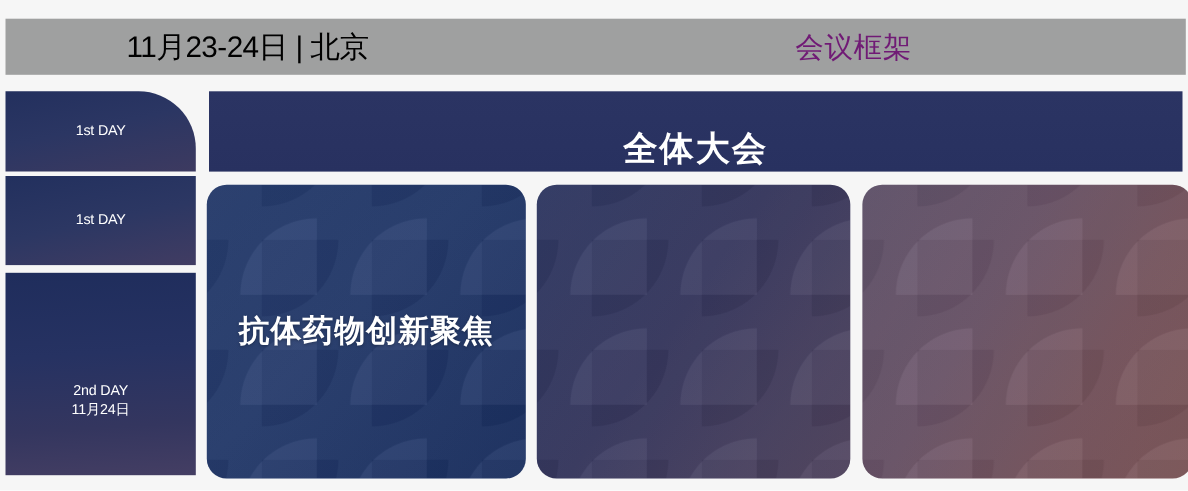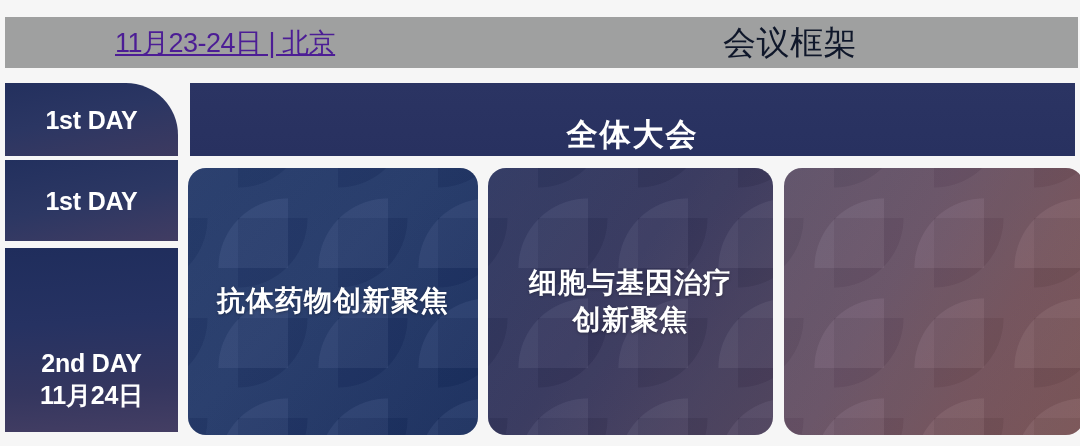--- a/index.html
+++ b/index.html
@@ -20,52 +20,51 @@
   .header-bar {
     position:absolute;
     left:5px; top:17px;
     width:1073px; height:51px;
     background:#9fa0a0;
   }
   .header-date {
     position:absolute;
     left:110px; top:50%;
     transform:translateY(-50%);
-    color:#4c1d95;
+    color:#000000;
     font-size:27px;
     font-weight:400;
     letter-spacing:-0.5px;
     white-space:nowrap;
-    text-decoration:underline;
   }
   .header-title {
     position:absolute;
     left:718px; top:50%;
     transform:translateY(-50%);
-    color:#0f172a;
-    font-size:33px;
+    color:#701a75;
+    font-size:26px;
     font-weight:400;
     letter-spacing:0.5px;
     white-space:nowrap;
   }
 
   
   .day-block {
     position:absolute;
     left:5px;
     width:173px;
     display:flex;
     flex-direction:column;
     align-items:center;
     justify-content:center;
     color:#ffffff;
     text-align:center;
     line-height:1.28;
-    font-size:25px;
-    font-weight:700;
+    font-size:13px;
+    font-weight:400;
     letter-spacing:-0.2px;
   }
   .day-block .ln { display:block; white-space:nowrap; }
 
   #day-1am {
     top:83px; height:73px;
     background:linear-gradient(168deg,#23305e 0%,#2b3663 45%,#3d3a60 100%);
     border-top-right-radius:52px;
   }
   #day-1pm {
@@ -177,24 +176,20 @@
     <div class="pattern"></div>
     <div class="veil"></div>
     <div class="card-label">
       <span class="ln">抗体药物创新聚焦</span>
     </div>
   </div>
 
   <div class="card" id="card-cgt">
     <div class="pattern"></div>
     <div class="veil"></div>
-    <div class="card-label">
-      <span class="ln">细胞与基因治疗</span>
-      <span class="ln">创新聚焦</span>
-    </div>
   </div>
 
   <div class="card" id="card-chem">
     <div class="pattern"></div>
     <div class="veil"></div>
   </div>
 
 </div>
 
 </body></html>

